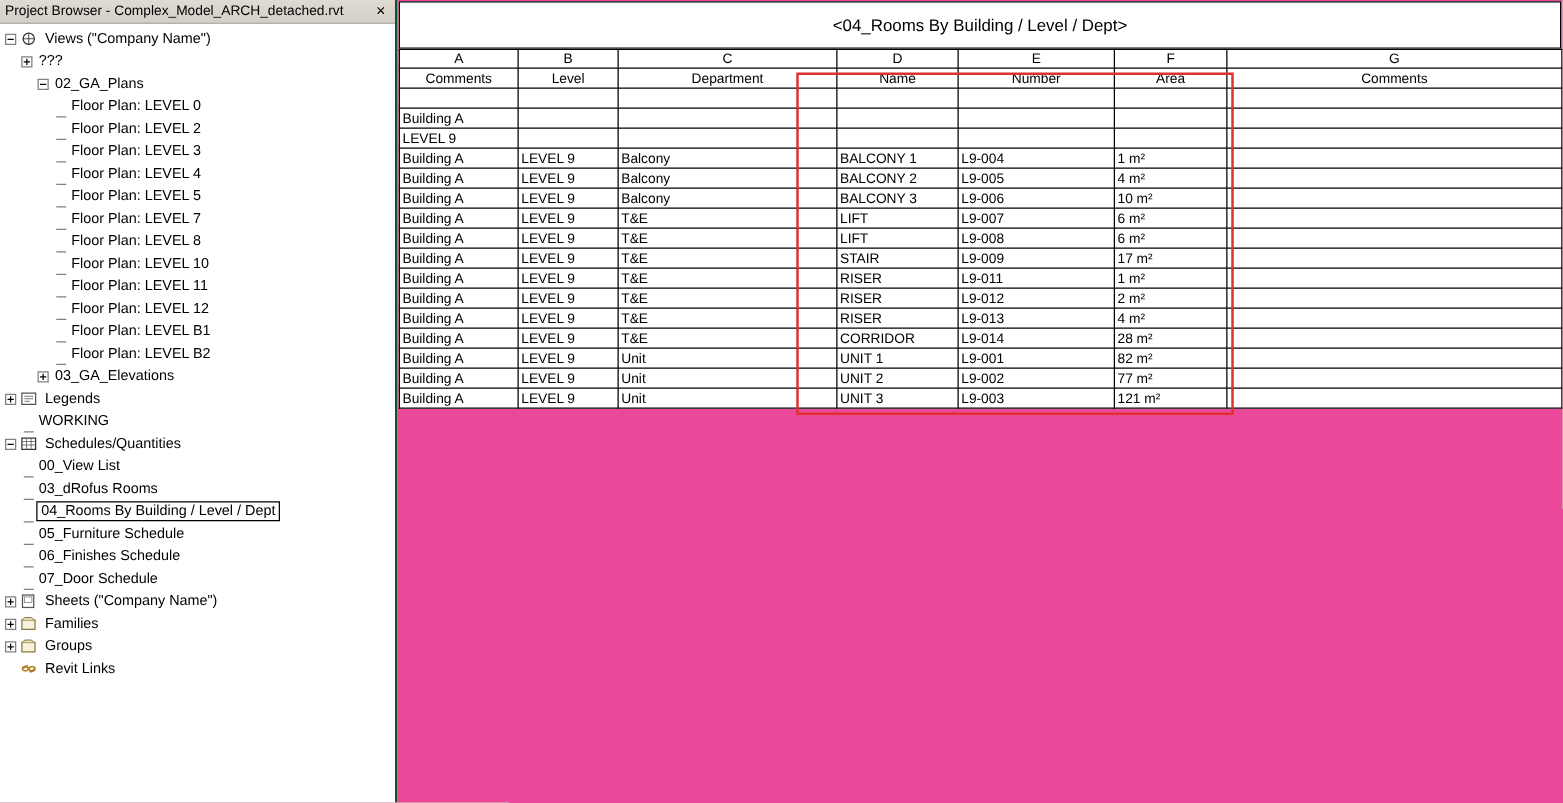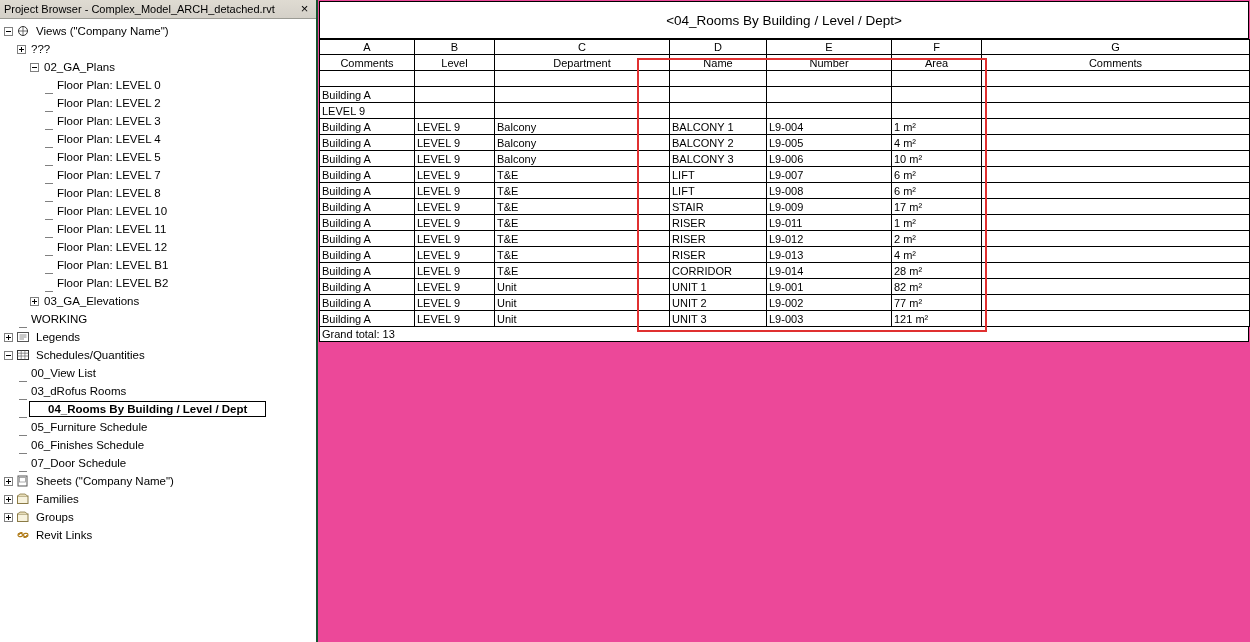--- a/index.html
+++ b/index.html
@@ -70,22 +70,22 @@
     position: relative;
   }
   .dash::before {
     content:"";
     position:absolute; left:2px; top:8px; width:8px; height:1px; background:#808080;
   }
   .tlabel { padding-left: 2px; }
   .tlabel.sel {
     background: #ffffff;
     border: 1px solid #000;
-    padding: 0 18px;
-    font-weight: bold;
+    padding: 0 3px;
+    font-weight: normal;
     line-height: 14px;
   }
 
   
   .ico { width: 15px; height: 13px; flex: 0 0 auto; margin-right: 3px; position: relative; }
   .ico svg { display: block; }
 
   
   #view {
     flex: 1 1 auto;
@@ -244,34 +244,34 @@
           <span class="ind" style="width: 43px;"></span>
           <span class="dash"></span>
           <span class="tlabel">Floor Plan: LEVEL B2</span>
         </div>
         <div class="row">
           <span class="ind" style="width: 30px;"></span>
           <span class="exp plus"></span>
           <span class="tlabel">03_GA_Elevations</span>
         </div>
         <div class="row">
-          <span class="ind" style="width: 17px;"></span>
-          <span class="dash"></span>
-          <span class="tlabel">WORKING</span>
-        </div>
-        <div class="row">
           <span class="ind" style="width: 4px;"></span>
           <span class="exp plus"></span>
           <span class="ico">
             <svg width="14" height="12" viewBox="0 0 14 12">
               <rect x="1.5" y="1.5" width="11" height="9" fill="#fff" stroke="#555"></rect>
               <path d="M3.5 4 H10.5 M3.5 6 H10.5 M3.5 8 H8" stroke="#777" stroke-width="0.8"></path>
             </svg>
           </span>
           <span class="tlabel">Legends</span>
+        </div>
+        <div class="row">
+          <span class="ind" style="width: 17px;"></span>
+          <span class="dash"></span>
+          <span class="tlabel">WORKING</span>
         </div>
         <div class="row">
           <span class="ind" style="width: 4px;"></span>
           <span class="exp"></span>
           <span class="ico">
             <svg width="14" height="12" viewBox="0 0 14 12">
               <rect x="1.5" y="1.5" width="11" height="9" fill="#fff" stroke="#333"></rect>
               <path d="M1.5 4.2 H12.5 M1.5 7 H12.5 M5.2 1.5 V10.5 M8.9 1.5 V10.5" stroke="#666" stroke-width="0.7"></path>
             </svg>
           </span>
@@ -526,19 +526,18 @@
               <td class="cell">Building A</td>
               <td class="cell">LEVEL 9</td>
               <td class="cell">Unit</td>
               <td class="cell">UNIT 3</td>
               <td class="cell">L9-003</td>
               <td class="cell">121 m²</td>
               <td class="cell"></td>
             </tr>
           </tbody>
       </table>
-      <div id="grandtotal">Grand total: 13</div>
     </div>
 
     <div id="red-box"></div>
 
   </div>
 </div>
 
 </body></html>

